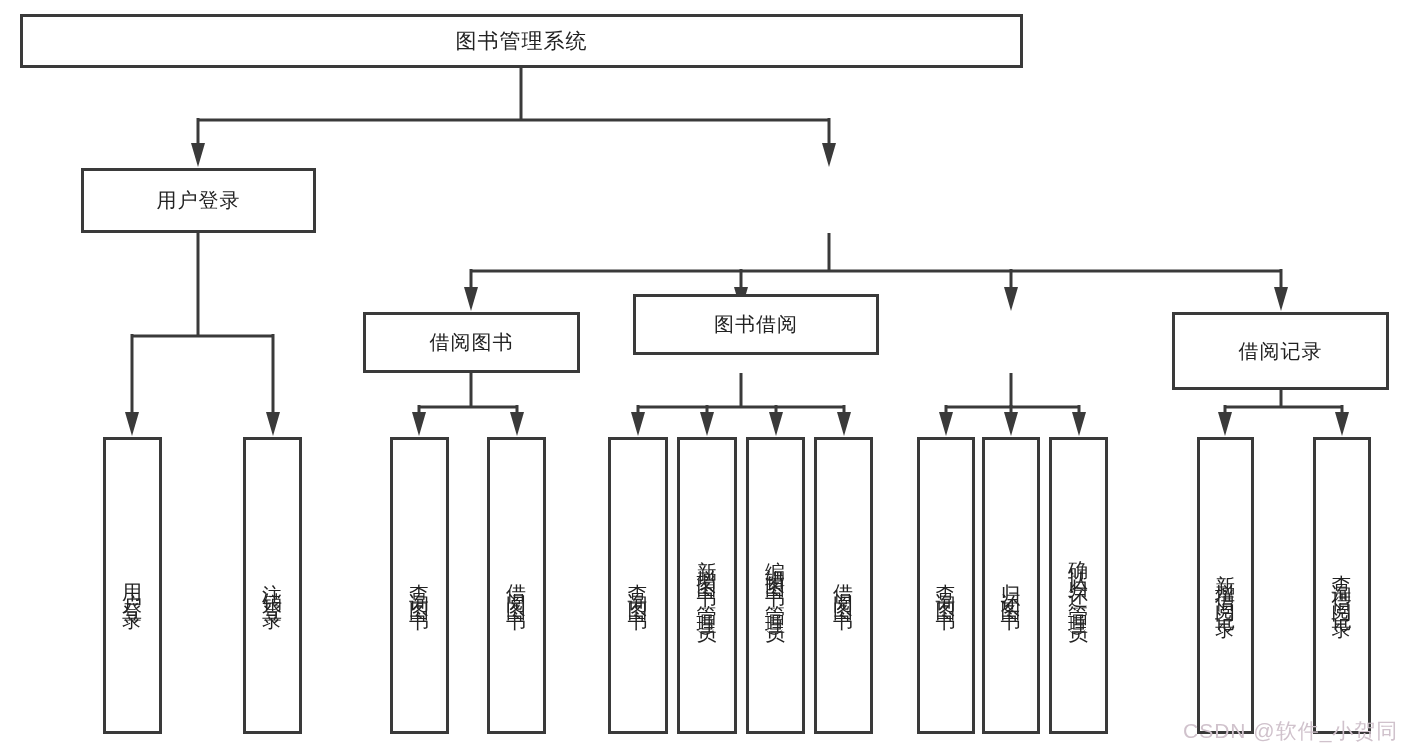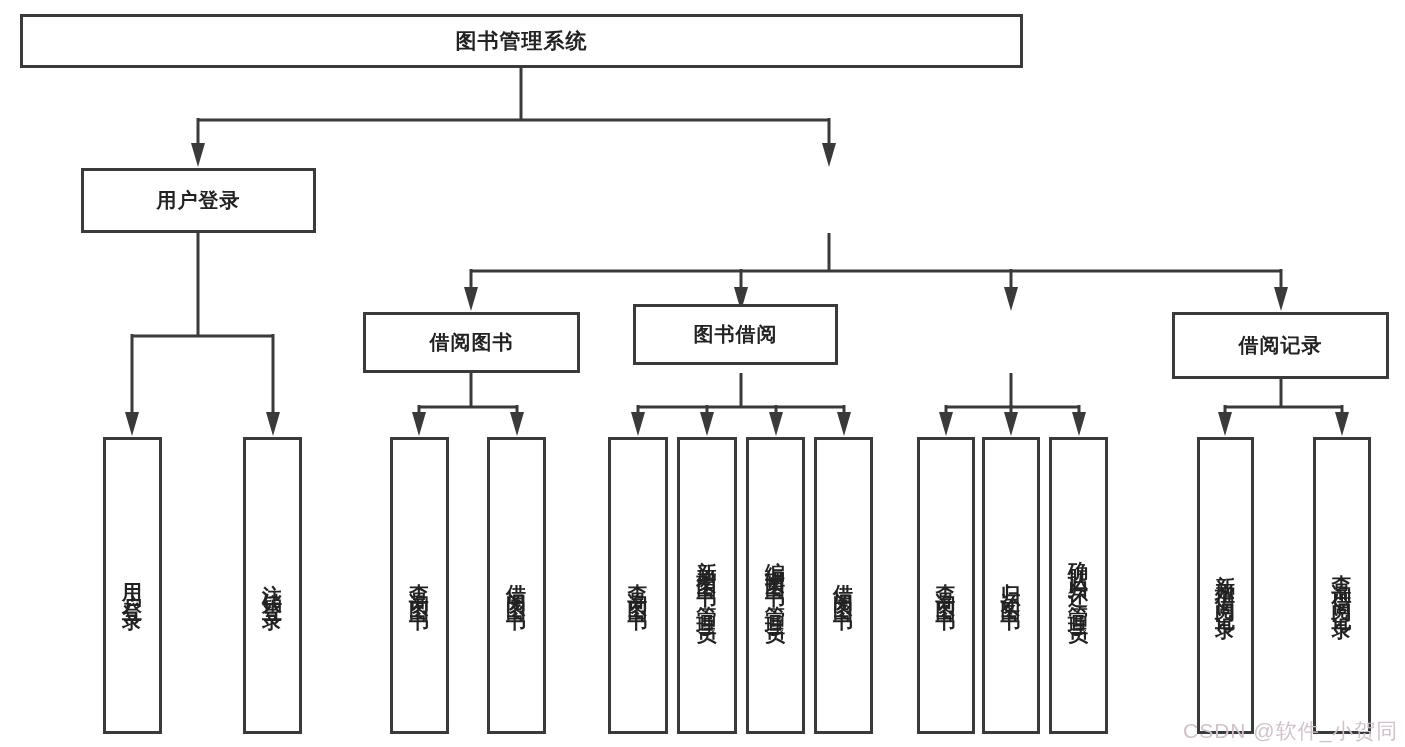--- a/index.html
+++ b/index.html
@@ -6,21 +6,21 @@
   body{font-family:"Liberation Sans","DejaVu Sans",sans-serif;}
   .canvas{
     position:relative;width:1405px;height:747px;background:#fff;overflow:hidden;
     color:var(--text,#222);
   }
   svg.connectors{position:absolute;left:0;top:0;pointer-events:none;color:var(--line,#3a3a3a);}
   .box{
     position:absolute;box-sizing:border-box;background:#fff;
     border:3px solid var(--line,#3a3a3a);
     display:flex;align-items:center;justify-content:center;
-    font-size:20px;letter-spacing:1px;color:var(--text,#222);font-weight:bold;
+    font-size:20px;letter-spacing:1px;color:var(--text,#222);
   }
   .box.root{font-size:21px;}
   .leaf span{
     writing-mode:vertical-rl;text-orientation:mixed;
     letter-spacing:9px;line-height:1;white-space:nowrap;
   }
   .watermark{
     position:absolute;left:1183px;top:717px;z-index:5;
     font-size:21px;letter-spacing:1px;color:var(--watermark,#d0c2cc);
   }
@@ -100,24 +100,24 @@
     <span>图书管理系统</span>
   </div>
 
   <div class="box" style="left:81px;top:168px;width:235px;height:65px">
     <span>用户登录</span>
   </div>
 
   <div class="box" style="left:363px;top:312px;width:217px;height:61px">
     <span>借阅图书</span>
   </div>
-  <div class="box" style="left:633px;top:304px;width:205px;height:61px">
+  <div class="box" style="left:633px;top:294px;width:246px;height:61px">
     <span>图书借阅</span>
   </div>
-  <div class="box" style="left:1172px;top:312px;width:217px;height:67px">
+  <div class="box" style="left:1172px;top:312px;width:217px;height:78px">
     <span>借阅记录</span>
   </div>
 
   <div class="box leaf" style="left:103px;top:437px;width:59px;height:297px">
     <span>用户登录</span>
   </div>
   <div class="box leaf" style="left:243px;top:437px;width:59px;height:297px">
     <span>注销登录</span>
   </div>
 

